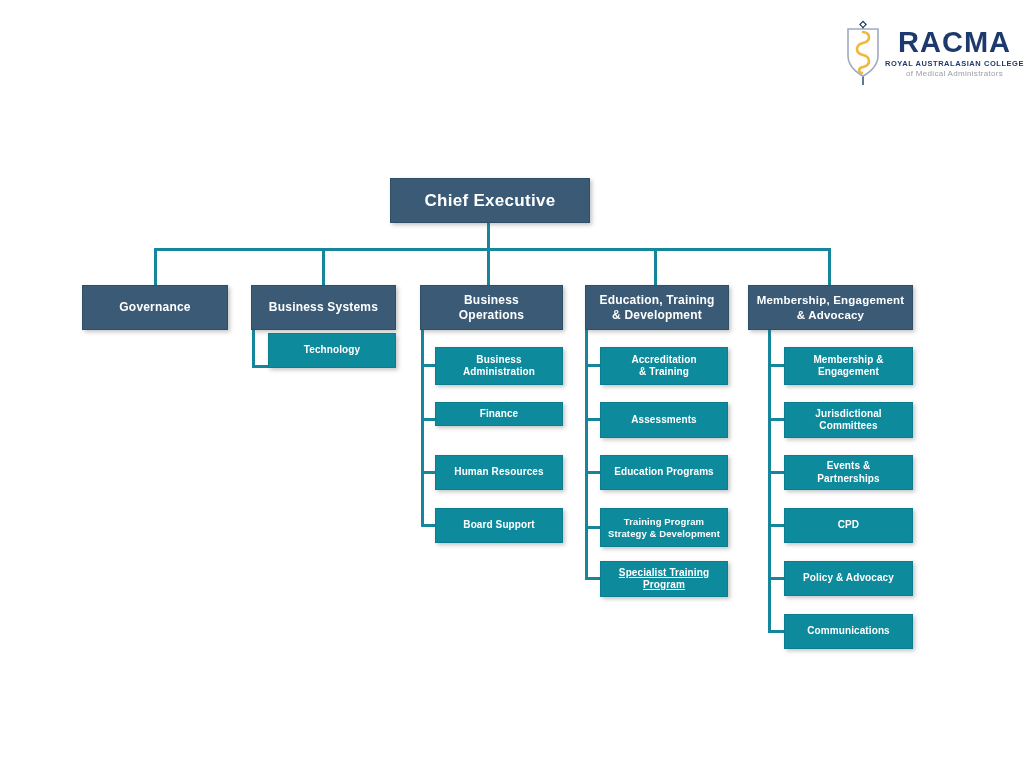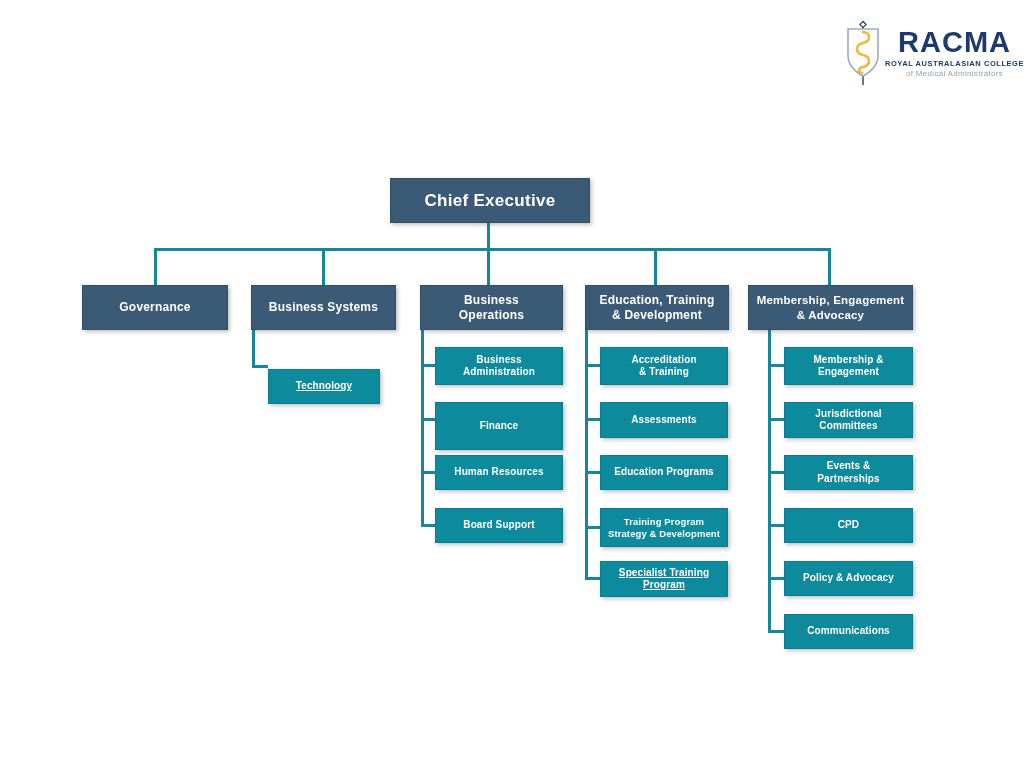--- a/index.html
+++ b/index.html
@@ -85,25 +85,25 @@
 
   <div class="box navy l2" style="left:82px;width:146px;">Governance</div>
   <div class="box navy l2" style="left:251px;width:145px;">Business Systems</div>
   <div class="box navy l2" style="left:420px;width:143px;">Business
 Operations</div>
   <div class="box navy l2" style="left:585px;width:144px;">Education, Training
 &amp; Development</div>
   <div class="box navy l2" style="left:748px;width:165px;font-size:11.5px;">Membership, Engagement
 &amp; Advocacy</div>
 
-  <div class="box teal l3" style="left:268px;top:369px;width:112px;height:35px;text-decoration:underline;">Technology</div>
+  <div class="box teal l3" style="left:268px;top:333px;width:128px;height:35px;">Technology</div>
 
   <div class="box teal l3" style="left:435px;top:347px;width:128px;height:38px;">Business
 Administration</div>
-  <div class="box teal l3" style="left:435px;top:402px;width:128px;height:48px;">Finance</div>
+  <div class="box teal l3" style="left:435px;top:402px;width:128px;height:24px;">Finance</div>
   <div class="box teal l3" style="left:435px;top:455px;width:128px;height:35px;">Human Resources</div>
   <div class="box teal l3" style="left:435px;top:508px;width:128px;height:35px;">Board Support</div>
 
   <div class="box teal l3" style="left:600px;top:347px;width:128px;height:38px;">Accreditation
 &amp; Training</div>
   <div class="box teal l3" style="left:600px;top:402px;width:128px;height:36px;">Assessments</div>
   <div class="box teal l3" style="left:600px;top:455px;width:128px;height:35px;">Education Programs</div>
   <div class="box teal l3" style="left:600px;top:508px;width:128px;height:39px;font-size:9.5px;">Training Program
 Strategy &amp; Development</div>
   <div class="box teal l3" style="left:600px;top:561px;width:128px;height:36px;text-decoration:underline;">Specialist Training

